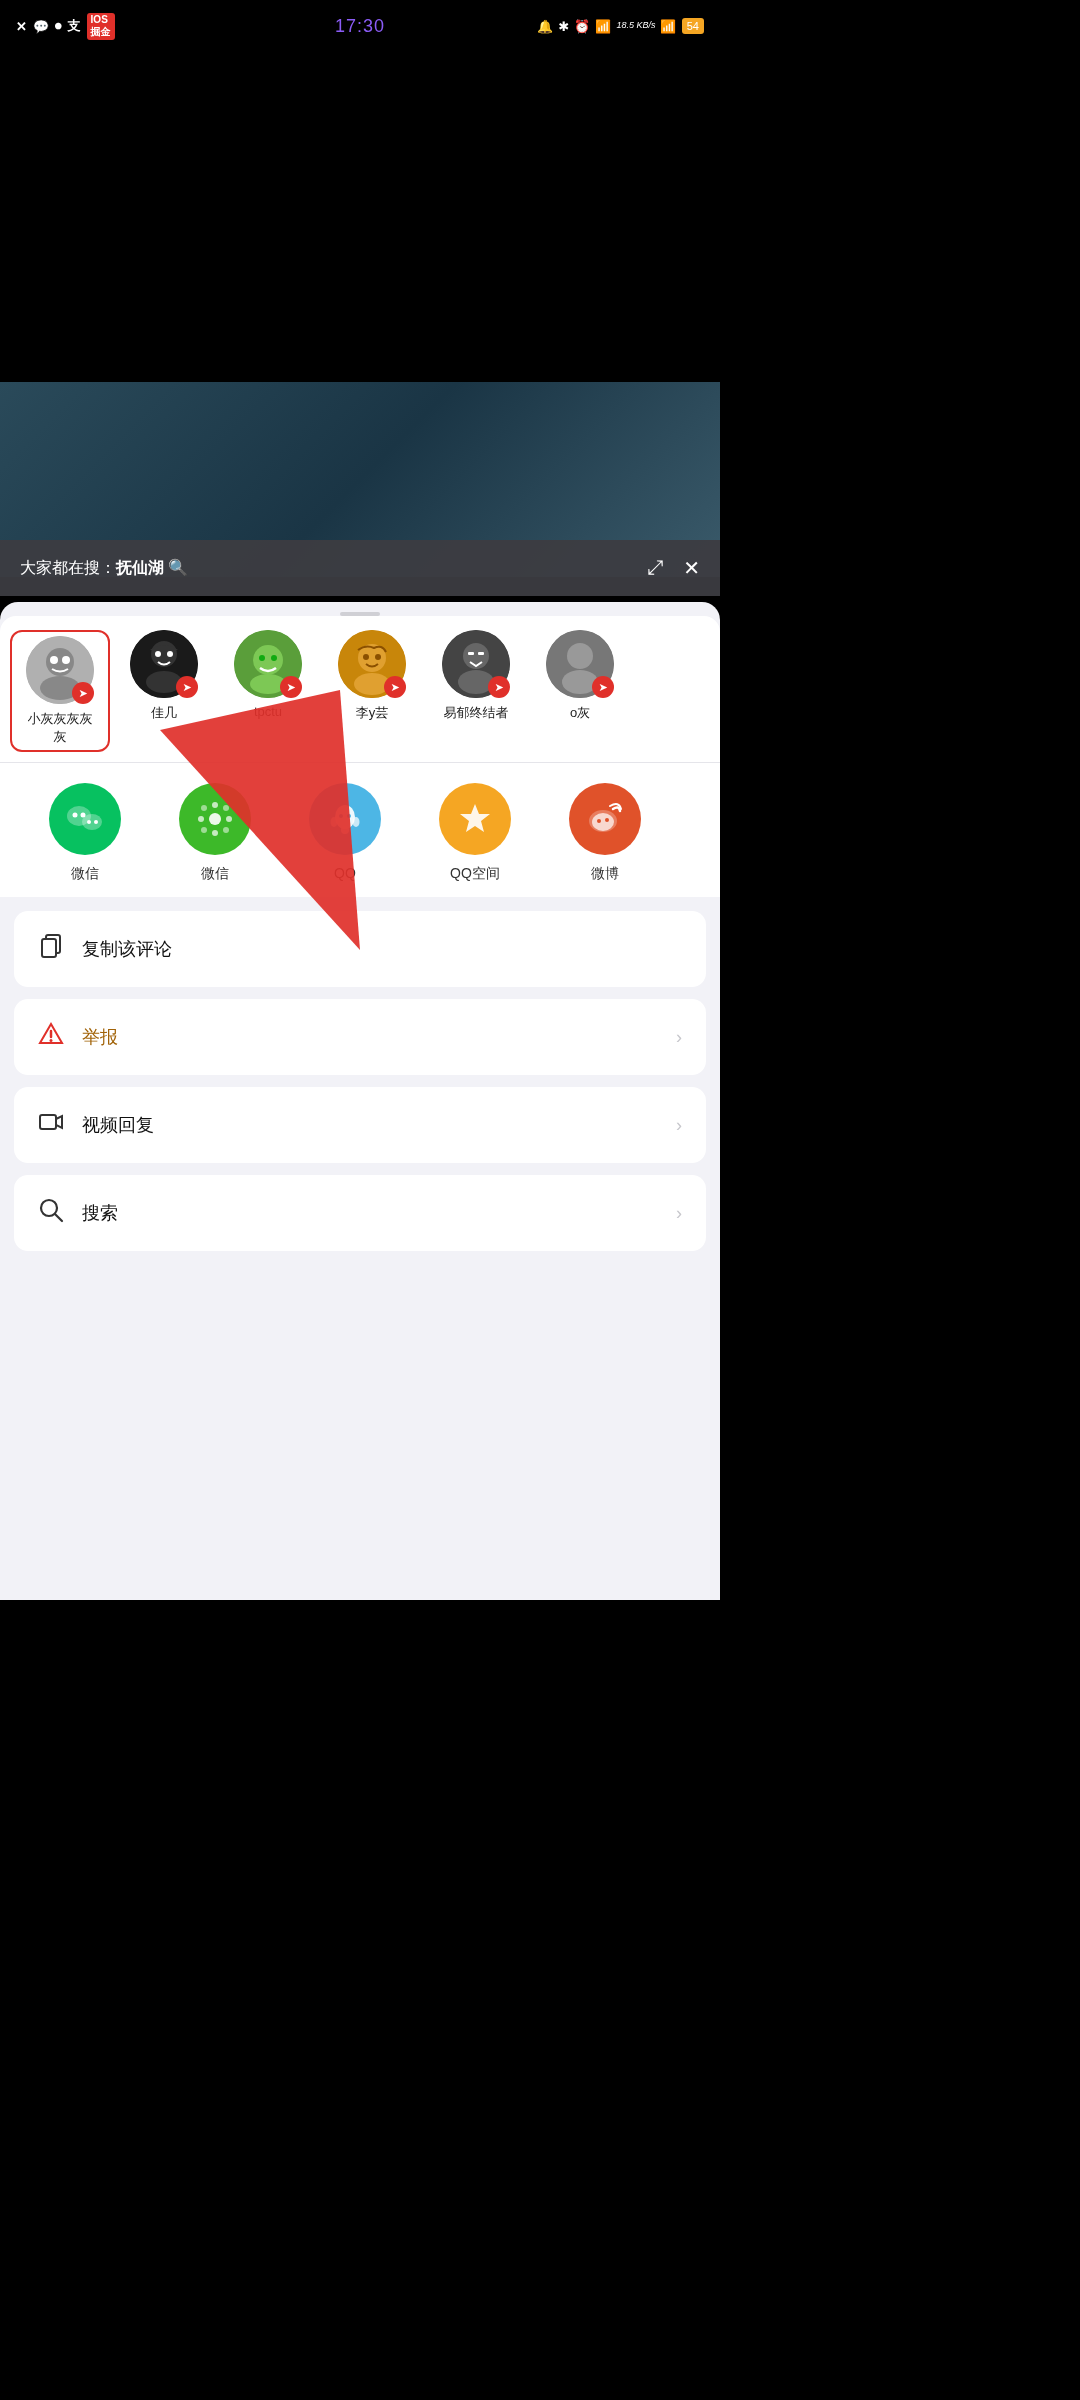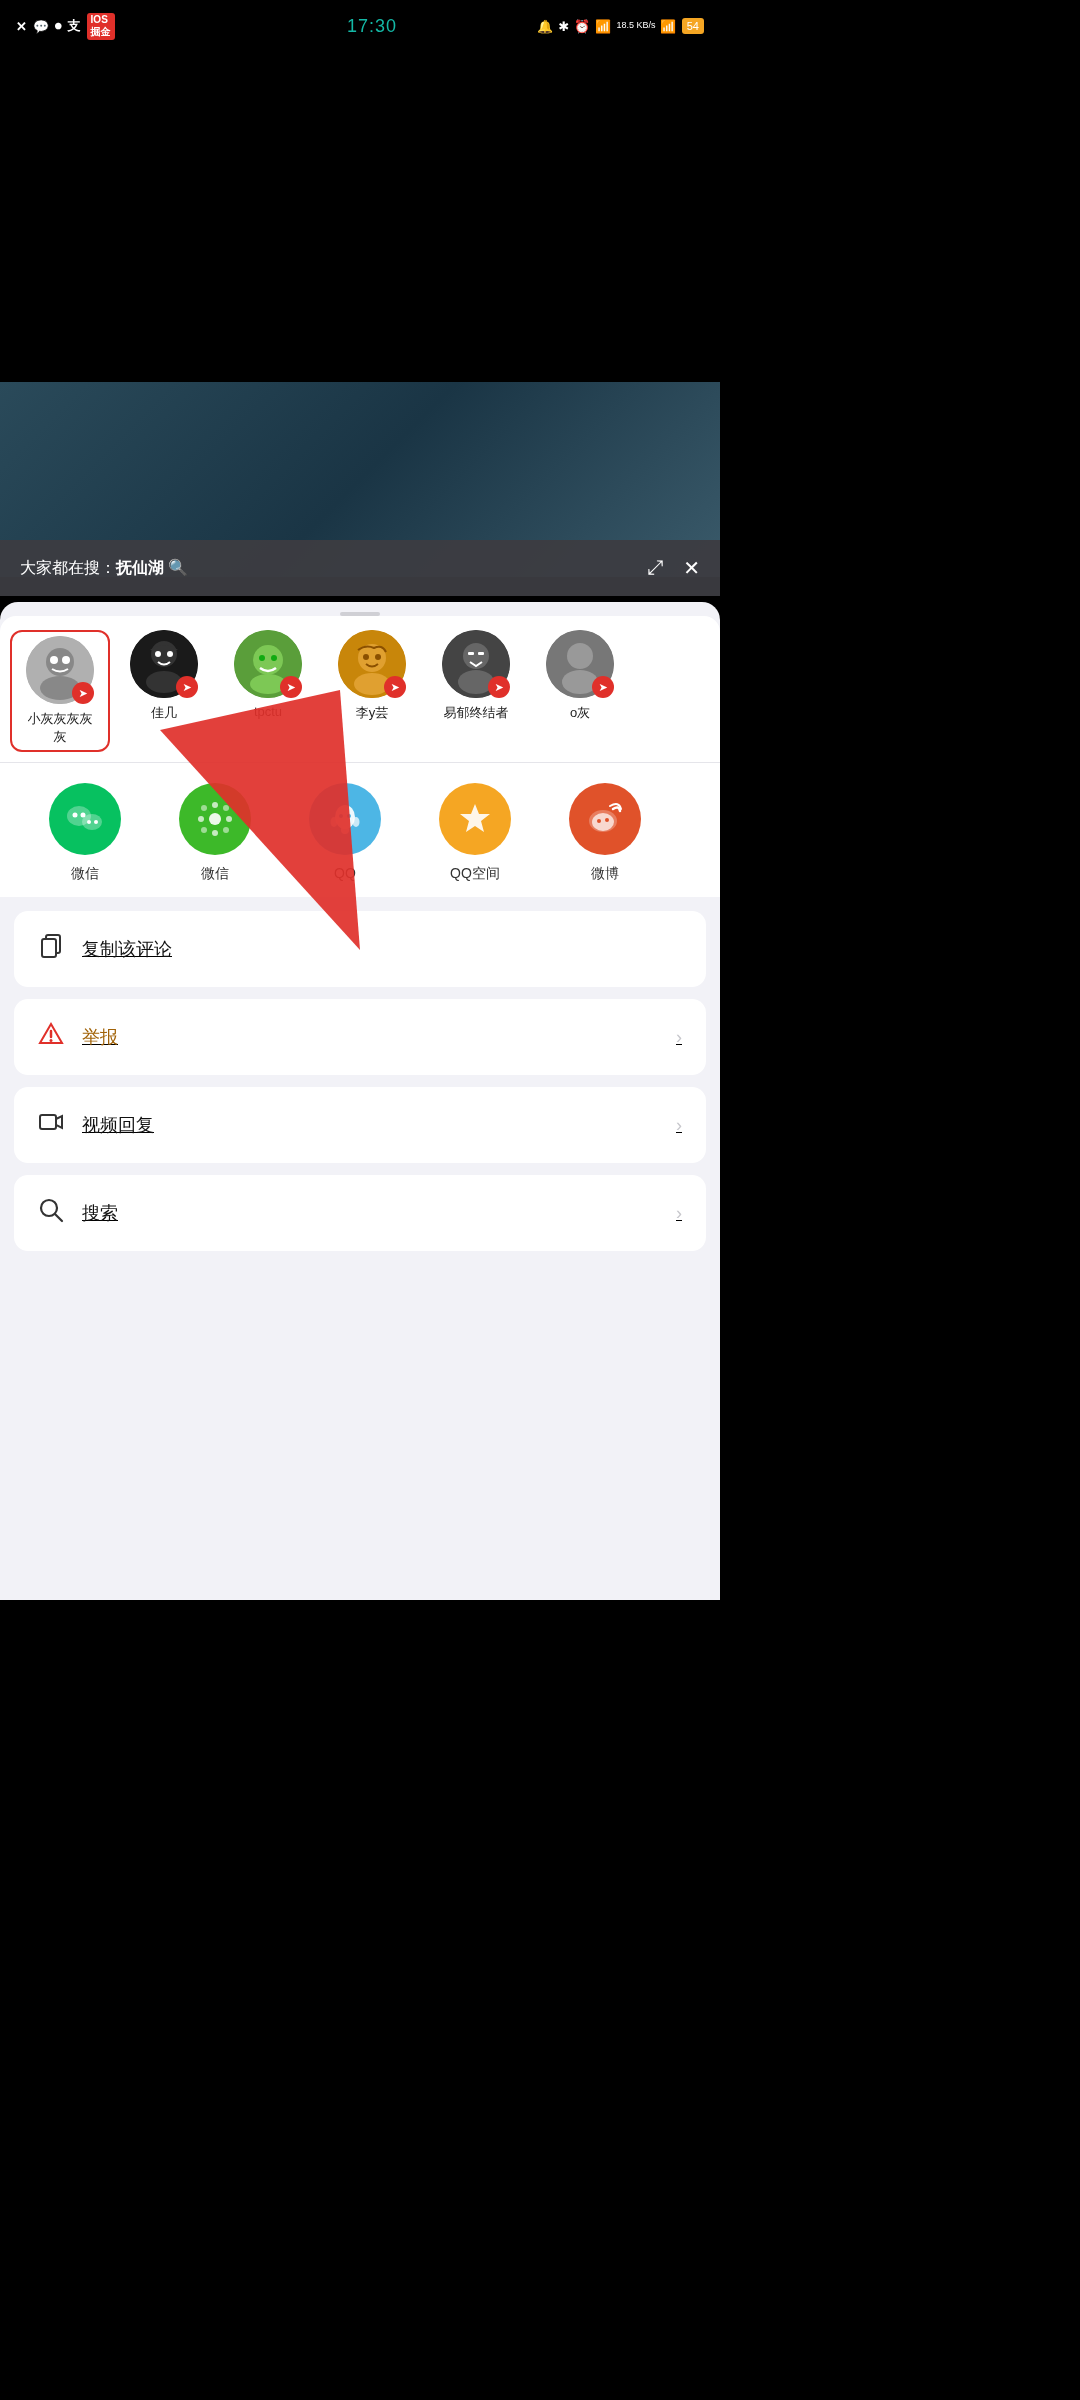--- a/index.html
+++ b/index.html
@@ -32,25 +32,24 @@
     }
     .status-icon {
       color: #fff;
       font-size: 13px;
       font-weight: bold;
     }
     .status-time {
       position: absolute;
       left: 50%;
       transform: translateX(-50%);
-      color: #14b8a6;
+      color: #8b5cf6;
       font-size: 18px;
       font-weight: 500;
       letter-spacing: 1px;
-      margin-left: 12px;
     }
     .status-right {
       display: flex;
       align-items: center;
       gap: 5px;
       margin-left: auto;
     }
     .status-right span {
       color: #fff;
       font-size: 11px;
@@ -253,21 +252,20 @@
       pointer-events: none;
     }
 
     
     .action-list {
       display: flex;
       flex-direction: column;
       gap: 12px;
       padding: 14px 14px 0;
       background: #f2f2f7;
-      text-decoration: underline;
     }
     .action-item {
       background: #fff;
       border-radius: 14px;
       padding: 22px 24px;
       display: flex;
       align-items: center;
       justify-content: space-between;
       cursor: pointer;
     }
@@ -313,21 +311,21 @@
     <span class="status-icon">⏺</span>
     <span class="status-icon">支</span>
     <span class="status-icon" style="background:#e0302a;color:#fff;font-size:10px;padding:1px 4px;border-radius:3px;">IOS<br>掘金</span>
   </div>
   <span class="status-time">17:30</span>
   <div class="status-right">
     <span style="color:#fff;font-size:13px;">🔔</span>
     <span style="color:#fff;font-size:13px;">✱</span>
     <span style="color:#fff;font-size:13px;">⏰</span>
     <span style="color:#fff;font-size:13px;">📶</span>
-    <span style="color:#fff;font-size:9px;line-height:1.1;text-align:right;">18.5
+    <span style="color:#fff;font-size:9px;line-height:1.1;text-align:right;font-style:italic;">18.5
 KB/s</span>
     <span style="color:#fff;font-size:13px;">📶</span>
     <span class="battery-box">54</span>
   </div>
 </div>
 
 <div class="top-area"></div>
 
 <div class="video-area"></div>
 

